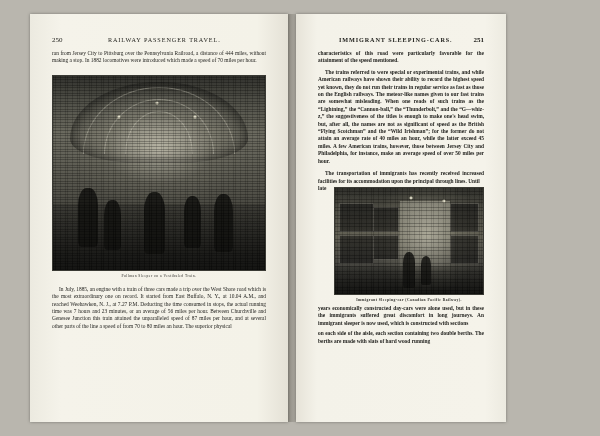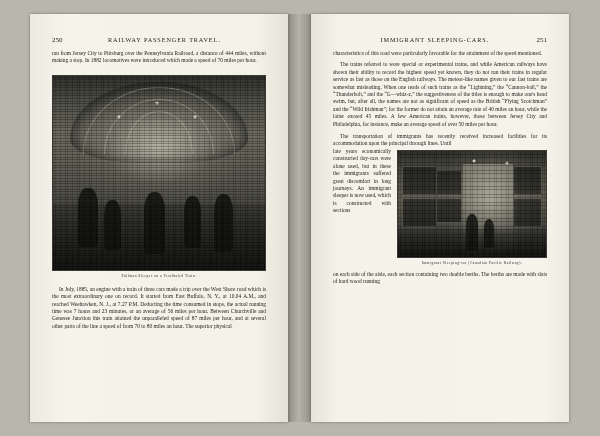--- a/index.html
+++ b/index.html
@@ -24,23 +24,24 @@
     height: 408px;
     background: #f4f2e9;
     box-shadow: 0 0 3px rgba(0,0,0,0.35);
   }
   .page-left {
     left: 30px;
     width: 258px;
     background: linear-gradient(to right, #eceae0 0%, #f5f3ea 12%, #f4f2e8 88%, #e4e1d6 100%);
   }
   .page-right {
-    left: 311px;
-    width: 258px;
+    left: 296px;
+    width: 210px;
     background: linear-gradient(to right, #e6e3d8 0%, #f4f2e9 10%, #f5f3ea 90%, #eceae0 100%);
+    font-weight: bold;
   }
   .page-inner {
     position: absolute;
     left: 22px;
     right: 22px;
     top: 22px;
     bottom: 16px;
   }
   .hdr {
     display: flex;

